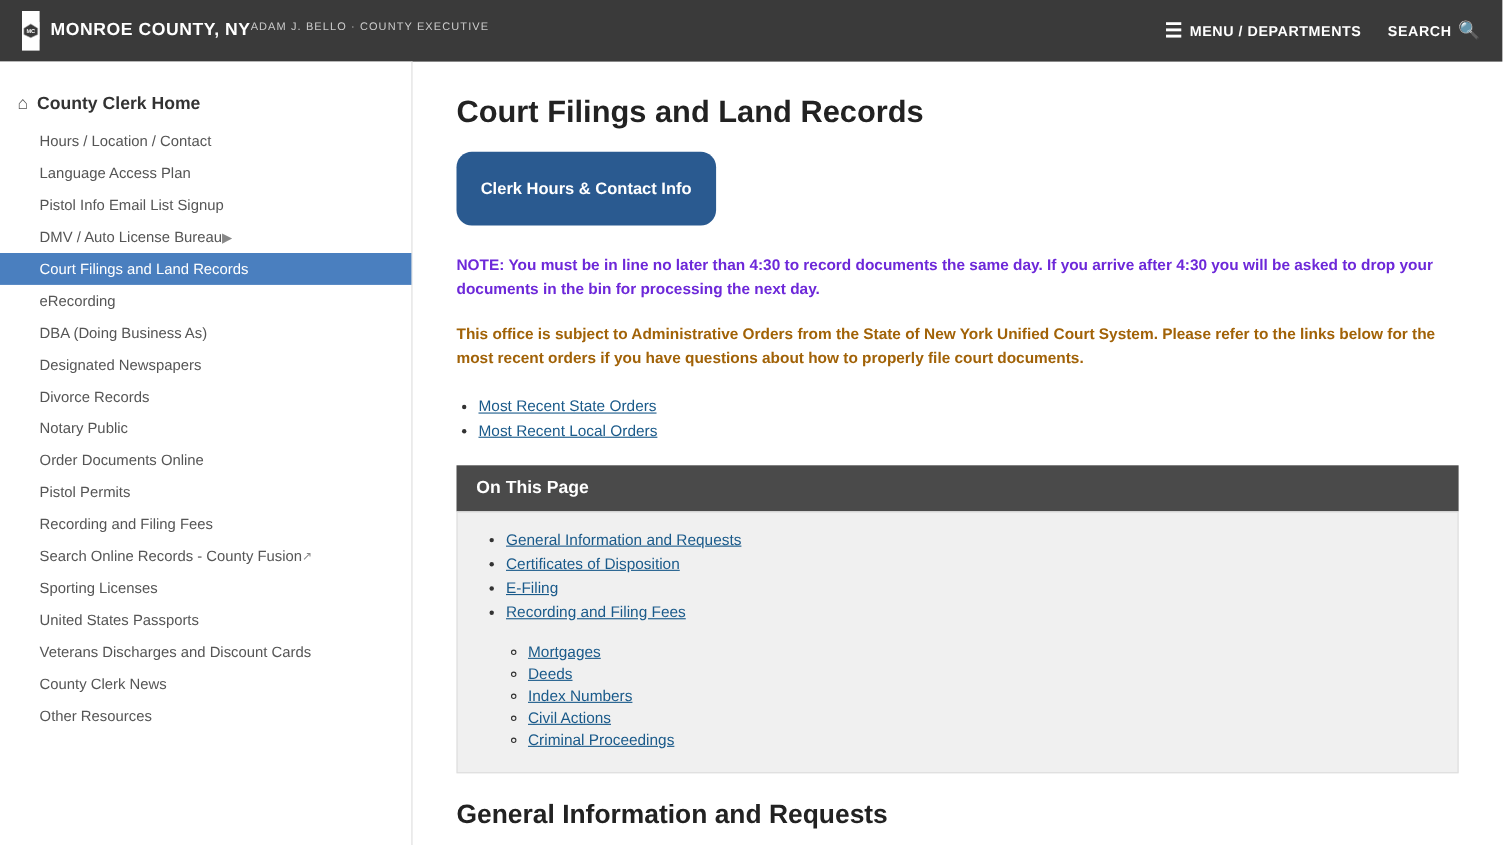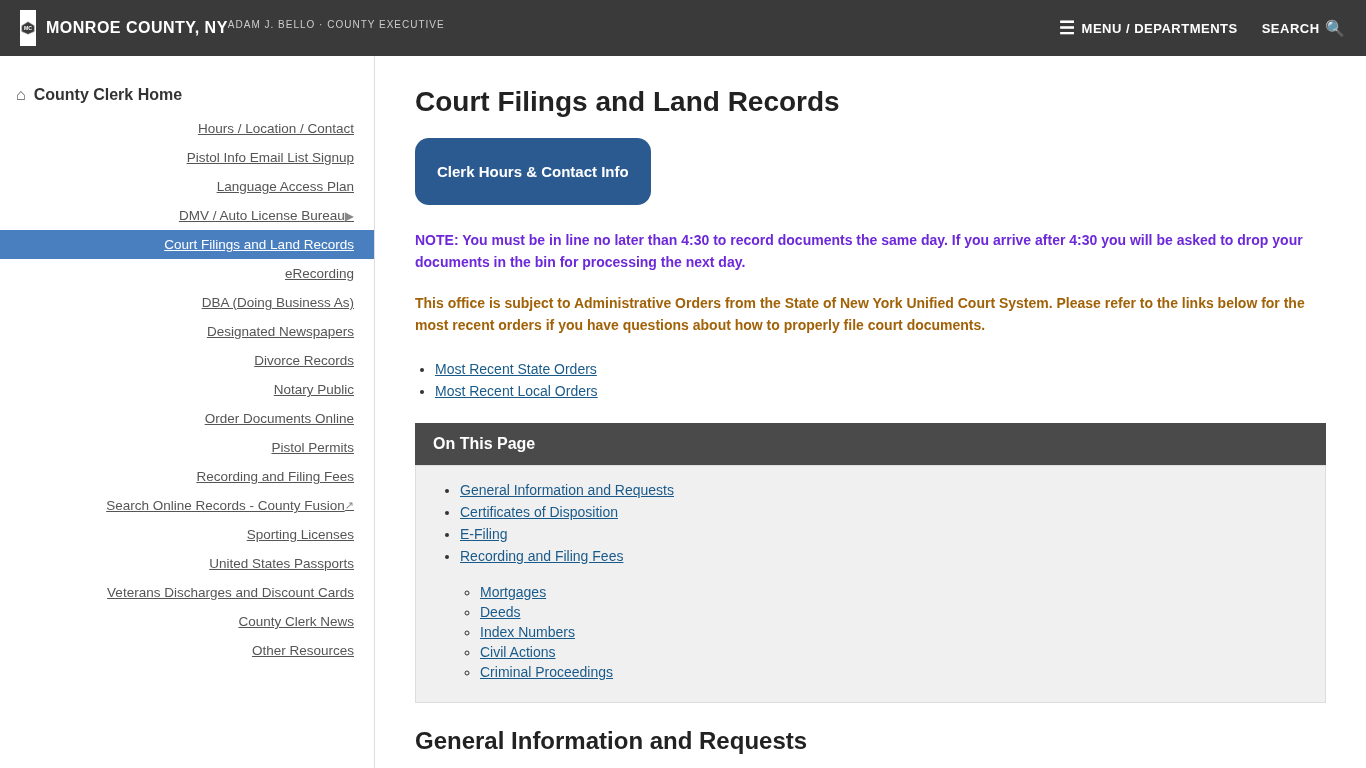--- a/index.html
+++ b/index.html
@@ -95,22 +95,21 @@
       cursor: pointer;
     }
     #home-icon { font-size: 16px; color: #555; }
     .sidebar-item {
       padding: 7px 20px 7px 36px;
       font-size: 13.5px;
       color: #555;
       cursor: pointer;
       display: flex;
       align-items: center;
-      justify-content: flex-end;
-      text-decoration: underline;
+      justify-content: flex-start;
     }
     .sidebar-item.active {
       background: #4a7fbf;
       color: #fff;
       font-weight: normal;
     }
     .sidebar-arrow { color: #888; font-size: 12px; }
     .sidebar-external-icon { font-size: 11px; color: #888; }
 
     
@@ -238,24 +237,24 @@
   <nav id="sidebar">
     <div id="sidebar-home">
       <span id="home-icon">⌂</span>
       <span>County Clerk Home</span>
     </div>
 
     <div class="sidebar-item">
       <span>Hours / Location / Contact</span>
     </div>
     <div class="sidebar-item">
+      <span>Language Access Plan</span>
+    </div>
+    <div class="sidebar-item">
       <span>Pistol Info Email List Signup</span>
-    </div>
-    <div class="sidebar-item">
-      <span>Language Access Plan</span>
     </div>
     <div class="sidebar-item">
       <span>DMV / Auto License Bureau</span>
       <span class="sidebar-arrow">▶</span>
     </div>
     <div class="sidebar-item active">
       <span>Court Filings and Land Records</span>
     </div>
     <div class="sidebar-item">
       <span>eRecording</span>

